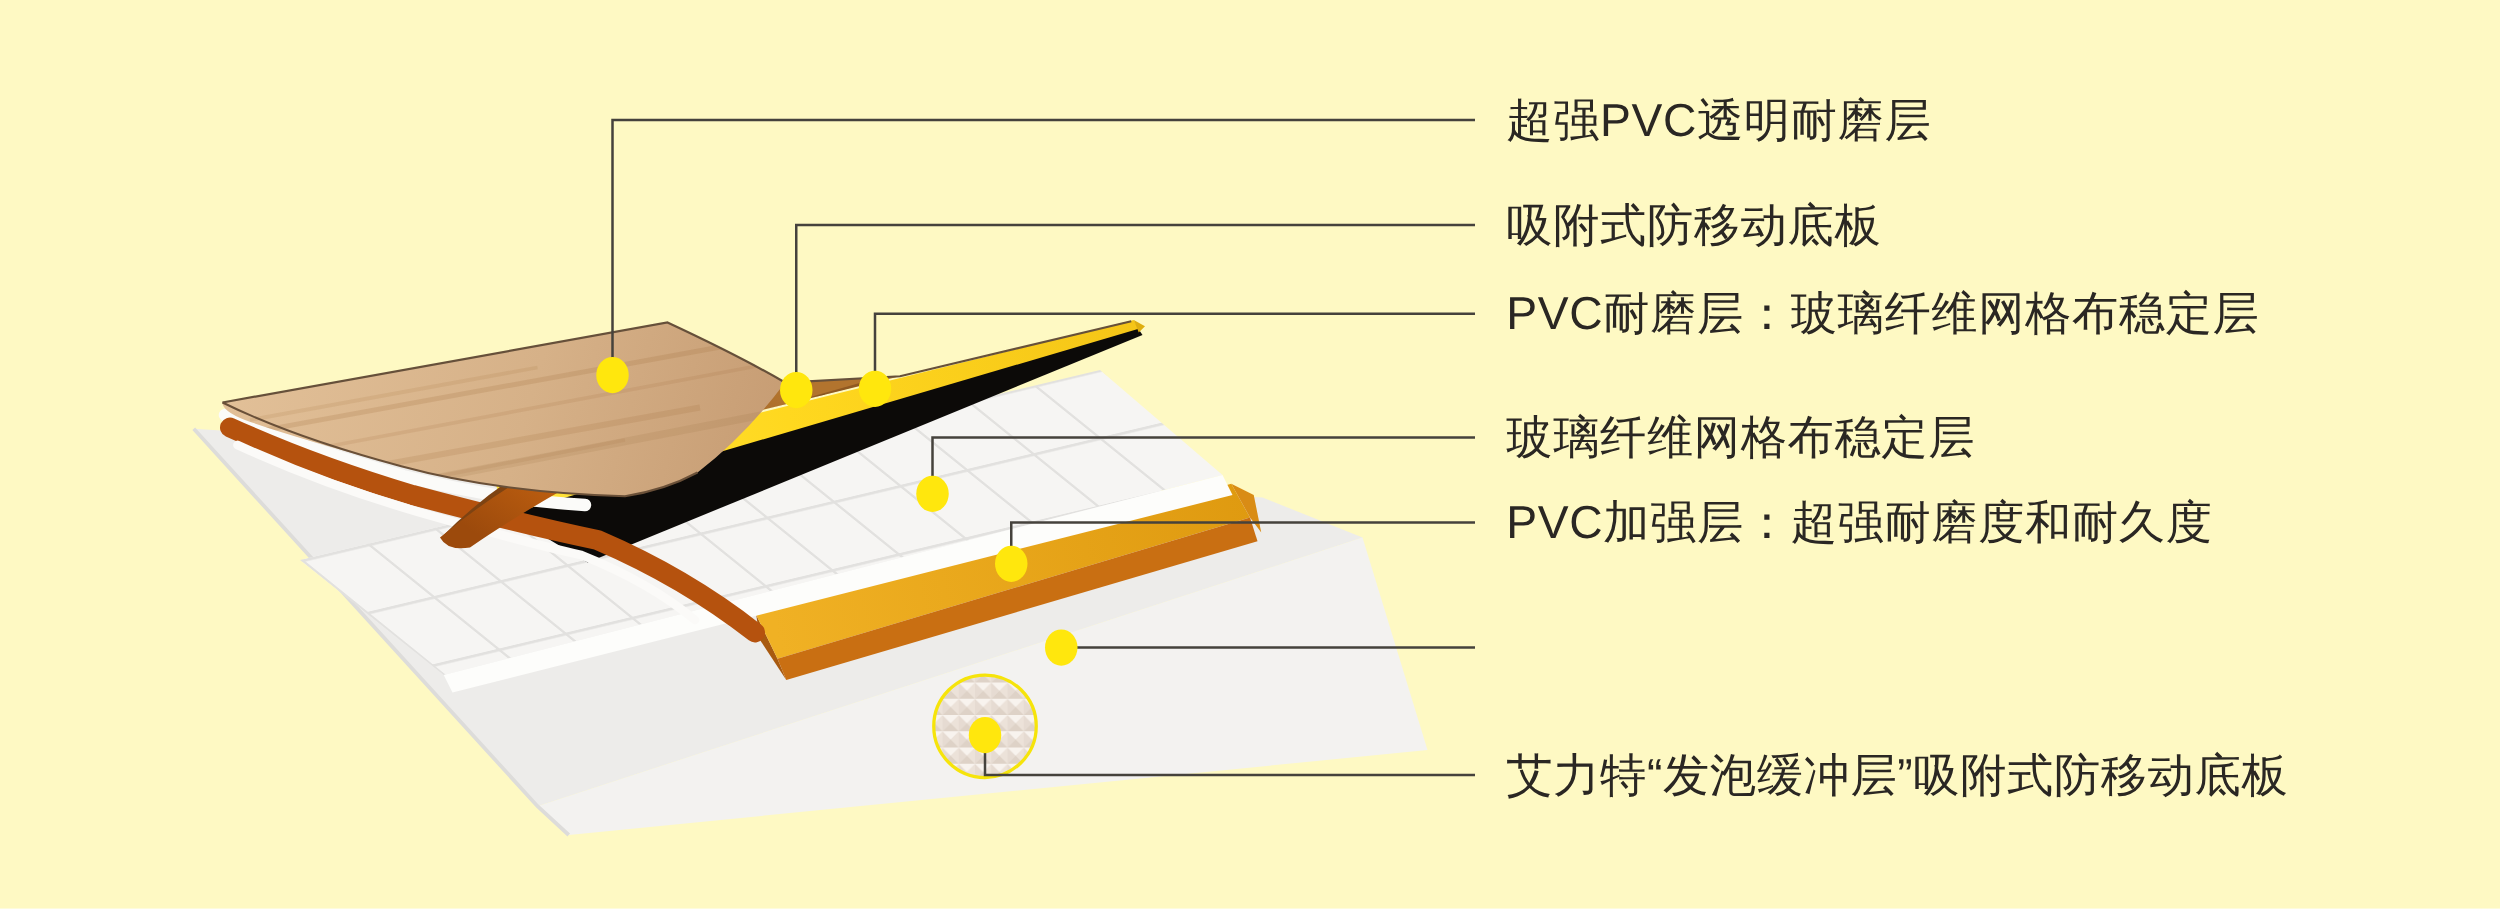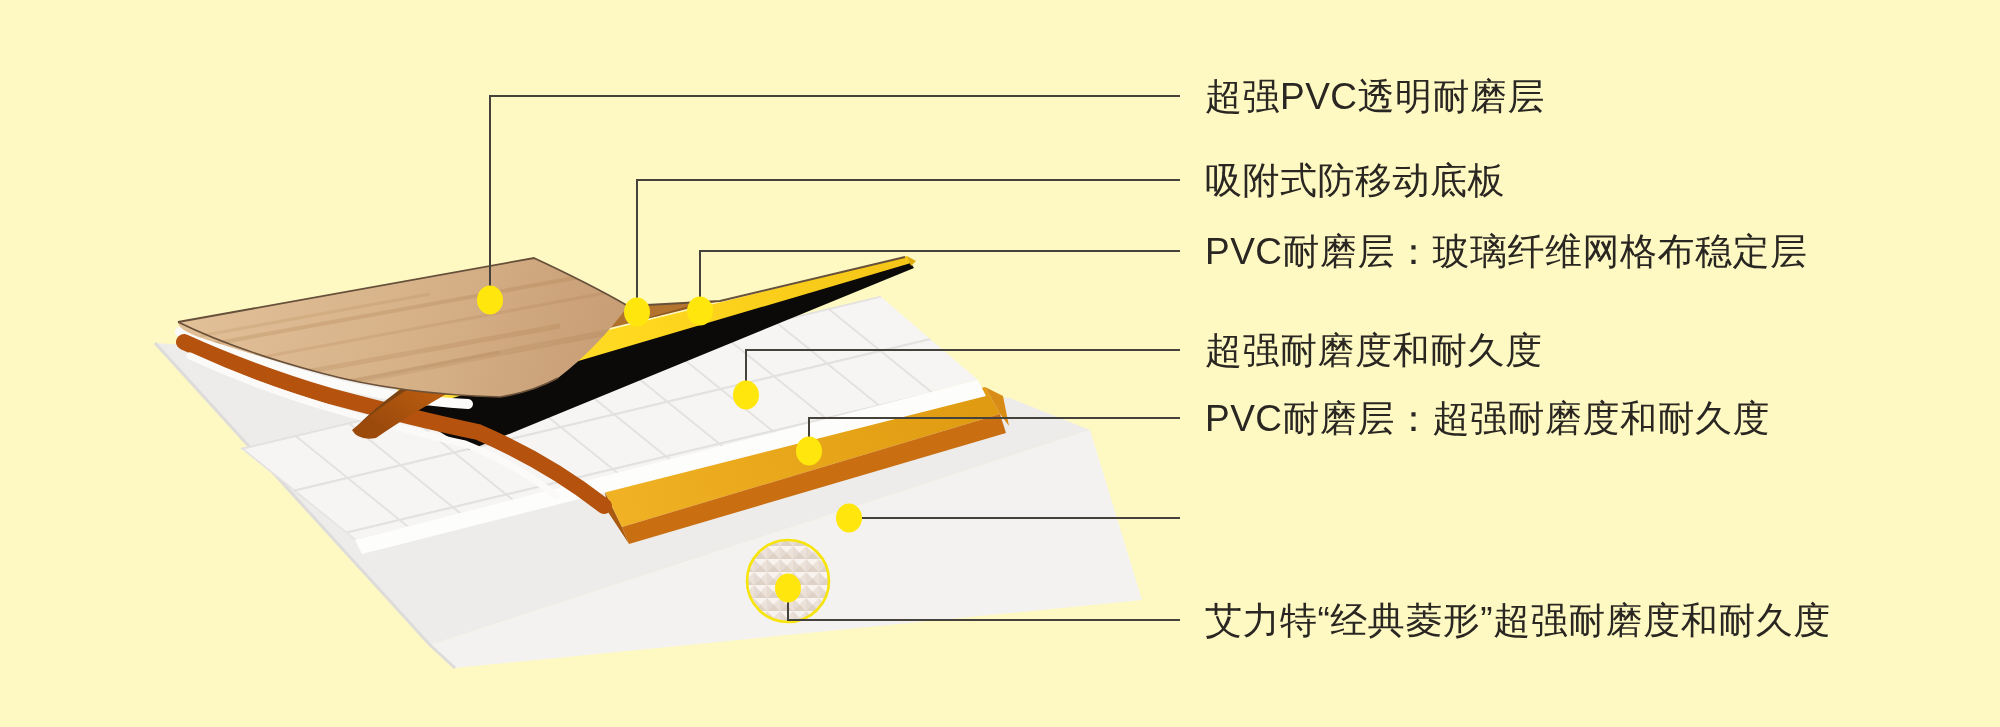--- a/index.html
+++ b/index.html
@@ -141,17 +141,17 @@
       <ellipse cx="746" cy="395" rx="13" ry="14.5"></ellipse>
       <ellipse cx="809" cy="451" rx="13" ry="14.5"></ellipse>
       <ellipse cx="849" cy="518" rx="13" ry="14.5"></ellipse>
       <ellipse cx="788" cy="588" rx="13" ry="14.5"></ellipse>
     </g>
   </svg>
 
   <div class="label" style="top:96px">超强PVC透明耐磨层</div>
   <div class="label" style="top:180px">吸附式防移动底板</div>
   <div class="label" style="top:251px">PVC耐磨层：玻璃纤维网格布稳定层</div>
-  <div class="label" style="top:350px">超强耐磨度和耐久度</div>
-  <div class="label" style="top:418px">PVC耐磨层：超强耐磨度和耐久度</div>
-  <div class="label" style="top:620px">艾力特“经典菱形”超强耐磨度和耐久度</div>
+  <div class="label" style="top:350px">玻璃纤维网格布稳定层</div>
+  <div class="label" style="top:418px">PVC加强层：超强耐磨度和耐久度</div>
+  <div class="label" style="top:620px">艾力特“发泡缓冲层”吸附式防移动底板</div>
 
 </div>
 
 </body></html>

